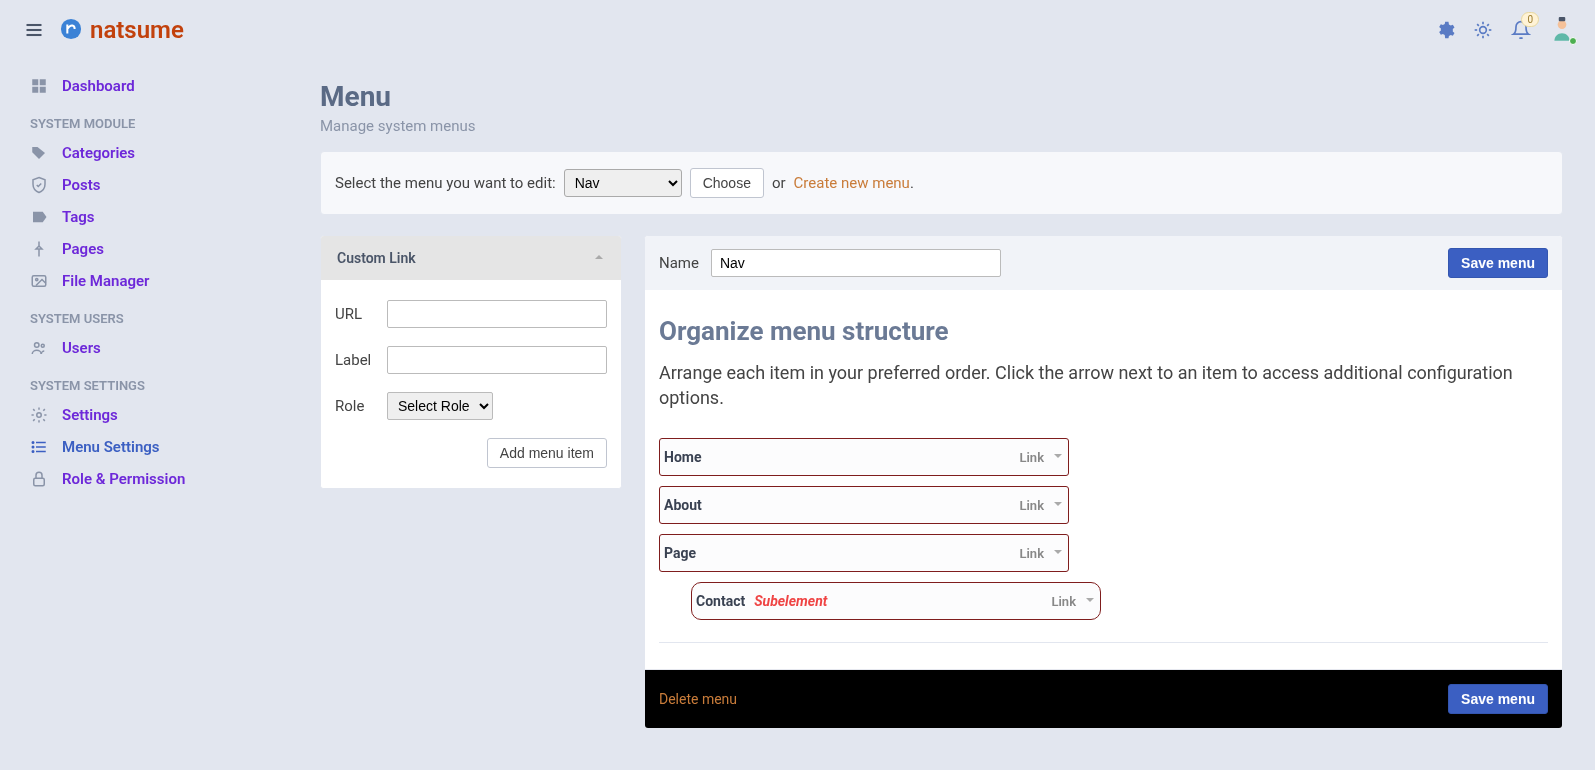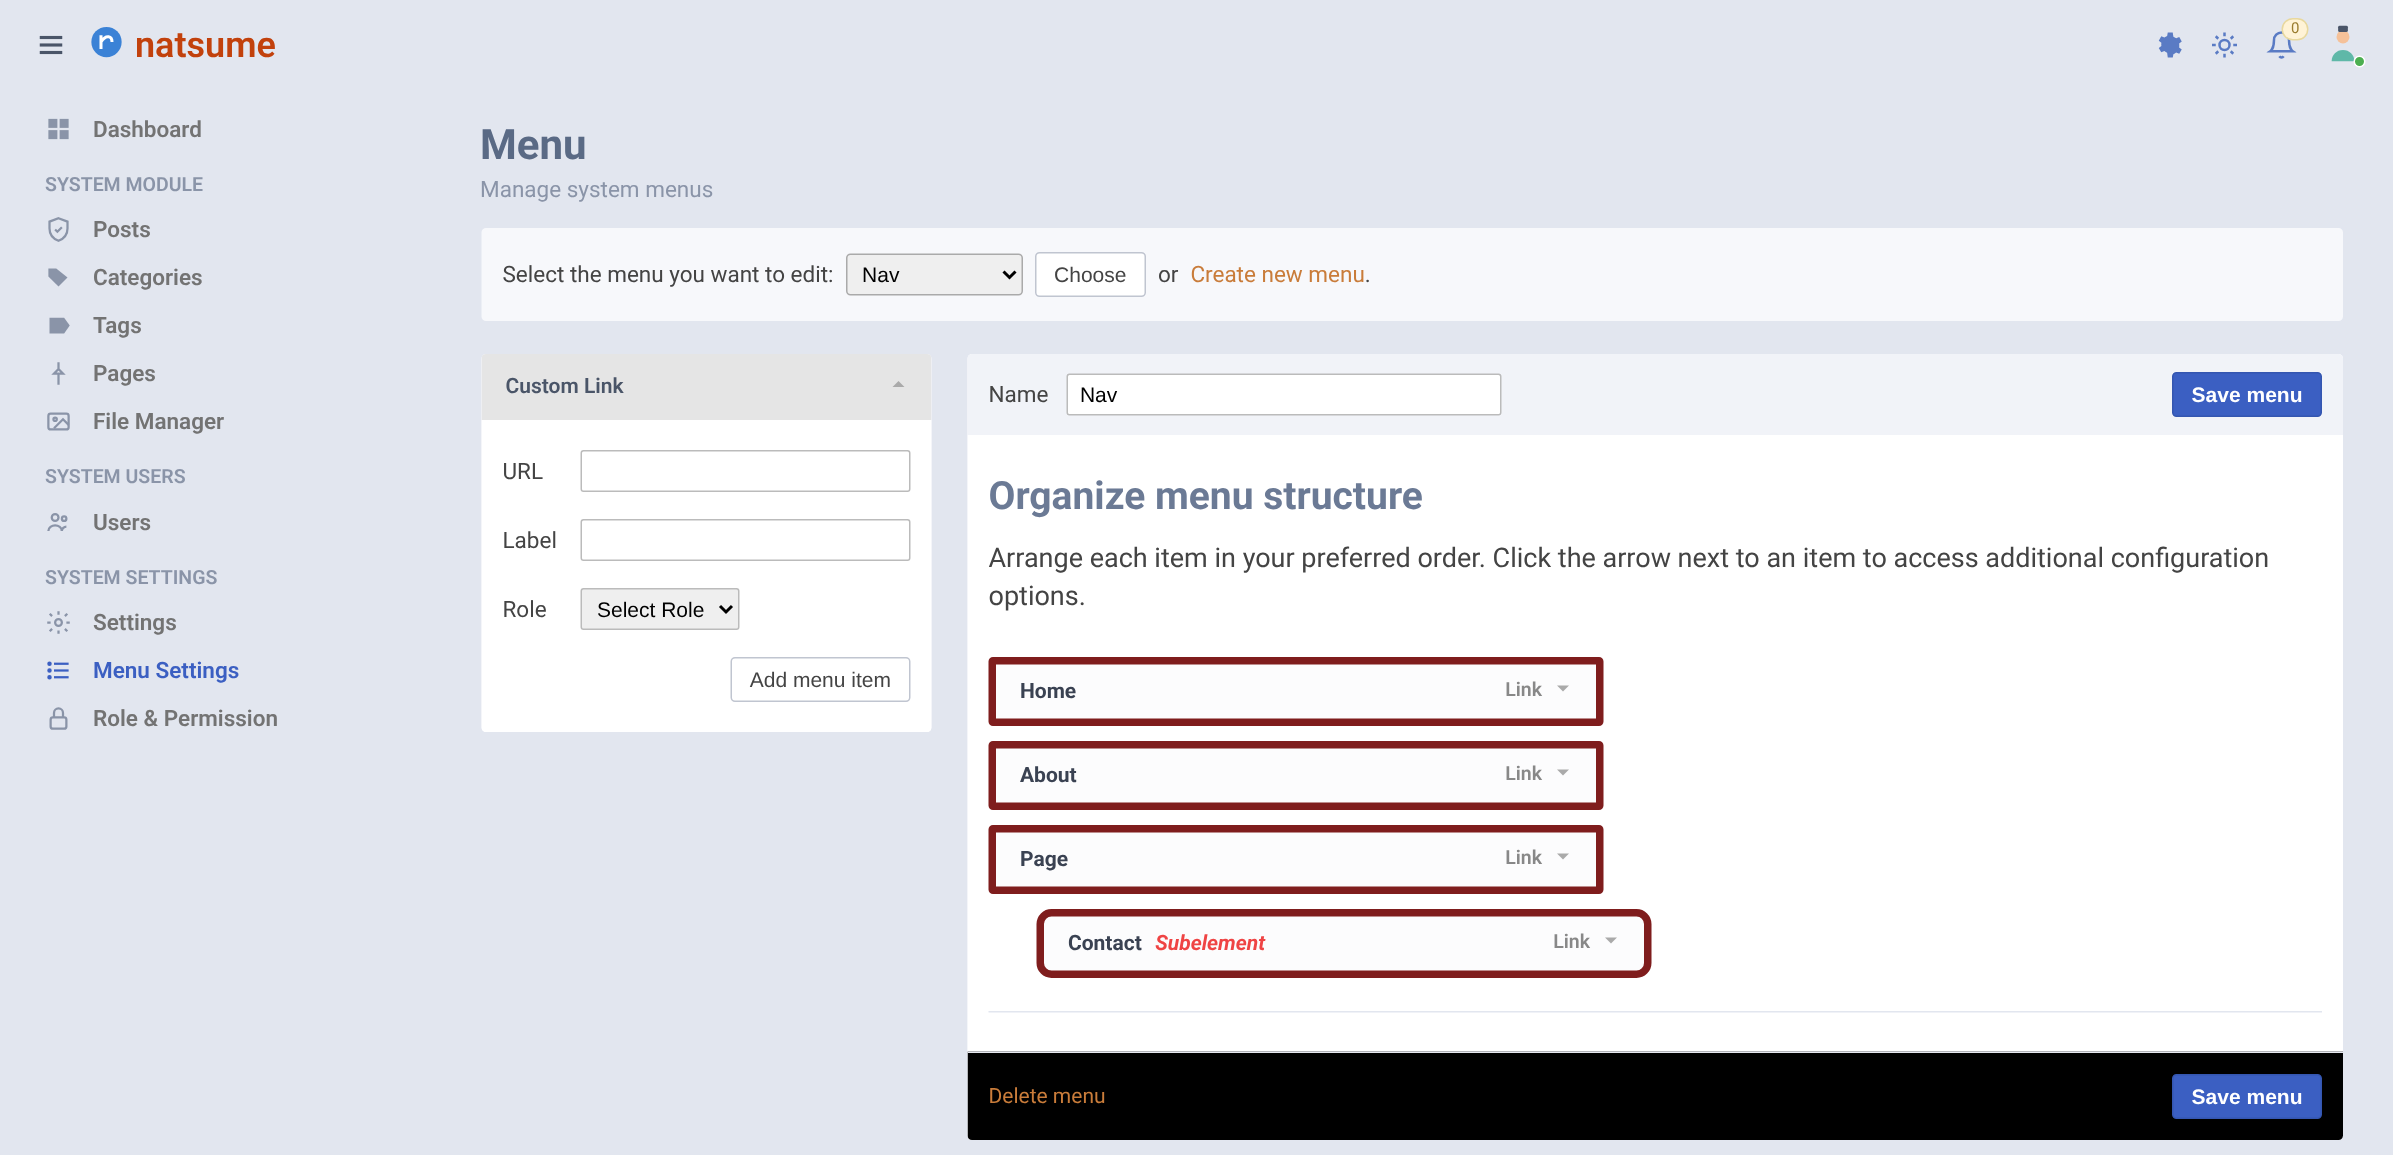--- a/index.html
+++ b/index.html
@@ -35,21 +35,21 @@
     }
     .layout { display: flex; }
     .sidebar {
       width: 280px;
       padding: 10px 0;
       flex-shrink: 0;
     }
     .nav-item {
       display: flex; align-items: center; gap: 14px;
       padding: 7px 30px;
-      color: #737373; font-weight: 600;
+      color: #6d28d9; font-weight: 600;
       cursor: pointer;
       font-size: 15px;
     }
     .nav-item.active { color: #3b5fc2; }
     .nav-item svg { width: 18px; height: 18px; flex-shrink: 0; }
     .nav-section {
       padding: 14px 30px 6px;
       font-size: 13px; font-weight: 600;
       color: #8a94a8; text-transform: uppercase;
     }
@@ -108,22 +108,22 @@
     }
     .right-header label { font-size: 15px; }
     .right-header input {
       padding: 5px 8px; border: 1px solid #bbb; border-radius: 2px; width: 290px; font-size: 14px;
     }
     .right-header .spacer { flex: 1; }
     .right-body { padding: 26px 14px; background: #fff; }
     .org-title { font-size: 26px; color: #6b7a95; margin-bottom: 14px; }
     .org-desc { color: #444; margin-bottom: 28px; font-size: 18px; line-height: 1.4; }
     .menu-item {
-      border: 5px solid #7f1d1d; border-radius: 3px;
-      padding: 10px 16px; display: flex; align-items: flex-start;
+      border: 1px solid #7f1d1d; border-radius: 3px;
+      padding: 10px 4px; display: flex; align-items: flex-end;
       width: 410px; margin-bottom: 10px; background: #fcfcfd;
       cursor: move;
     }
     .menu-item.sub { margin-left: 32px; border-radius: 10px; }
     .menu-item .mi-label { font-weight: 700; color: #3a4252; }
     .menu-item .mi-note { color: #ef4444; font-style: italic; margin-left: 9px; font-weight: 700; }
     .menu-item .mi-spacer { flex: 1; }
     .menu-item .mi-type { color: #888; font-size: 13px; margin-right: 8px; font-weight: 600; }
     .menu-item .mi-chev { color: #aaa; }
     .right-footer {
@@ -196,31 +196,31 @@
       <svg viewBox="0 0 24 24" fill="#8a94a8">
           <rect x="3" y="3" width="8" height="8"></rect>
           <rect x="13" y="3" width="8" height="8"></rect>
           <rect x="3" y="13" width="8" height="8"></rect>
           <rect x="13" y="13" width="8" height="8"></rect>
         </svg>
       <span>Dashboard</span>
     </div>
     <div class="nav-section">SYSTEM MODULE</div>
     <div class="nav-item">
+      <svg viewBox="0 0 24 24" fill="#8a94a8">
+          <path d="M20 12l-8 8-9-9V4h7l10 8z"></path>
+        </svg>
+      <span>Categories</span>
+    </div>
+    <div class="nav-item">
       <svg viewBox="0 0 24 24" fill="none" stroke="#8a94a8" stroke-width="2">
           <path d="M12 2l8 3v6c0 5-3 9-8 11-5-2-8-6-8-11V5l8-3z"></path>
           <path d="M9 12l2 2 4-4"></path>
         </svg>
       <span>Posts</span>
-    </div>
-    <div class="nav-item">
-      <svg viewBox="0 0 24 24" fill="#8a94a8">
-          <path d="M20 12l-8 8-9-9V4h7l10 8z"></path>
-        </svg>
-      <span>Categories</span>
     </div>
     <div class="nav-item">
       <svg viewBox="0 0 24 24" fill="#8a94a8">
           <path d="M17 5l5 7-5 7H4V5h13z"></path>
         </svg>
       <span>Tags</span>
     </div>
     <div class="nav-item">
       <svg viewBox="0 0 24 24" fill="none" stroke="#8a94a8" stroke-width="2">
           <path d="M12 2v6l4 4H8l4-4z M12 12v10"></path>

